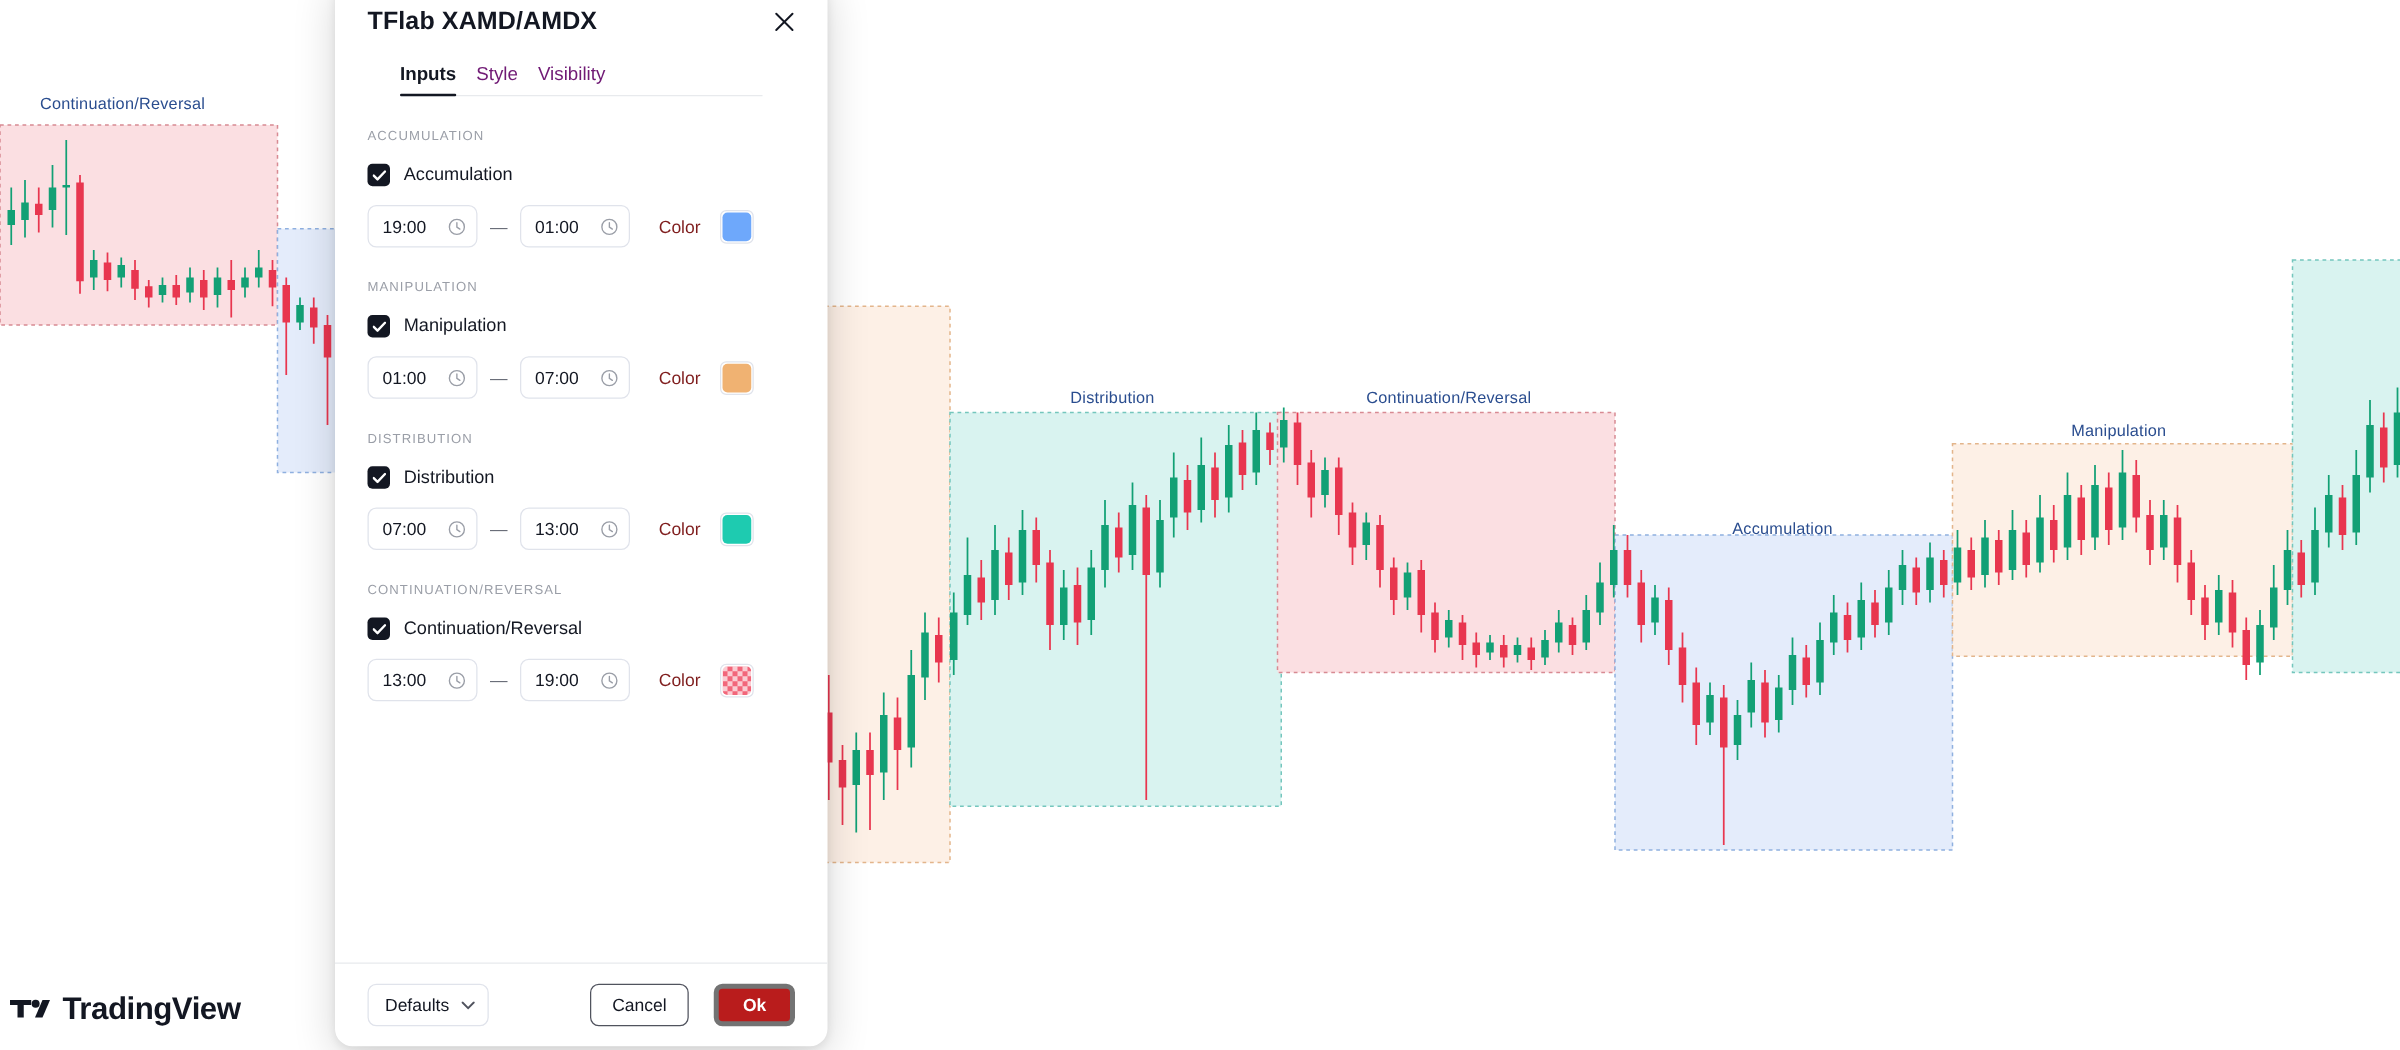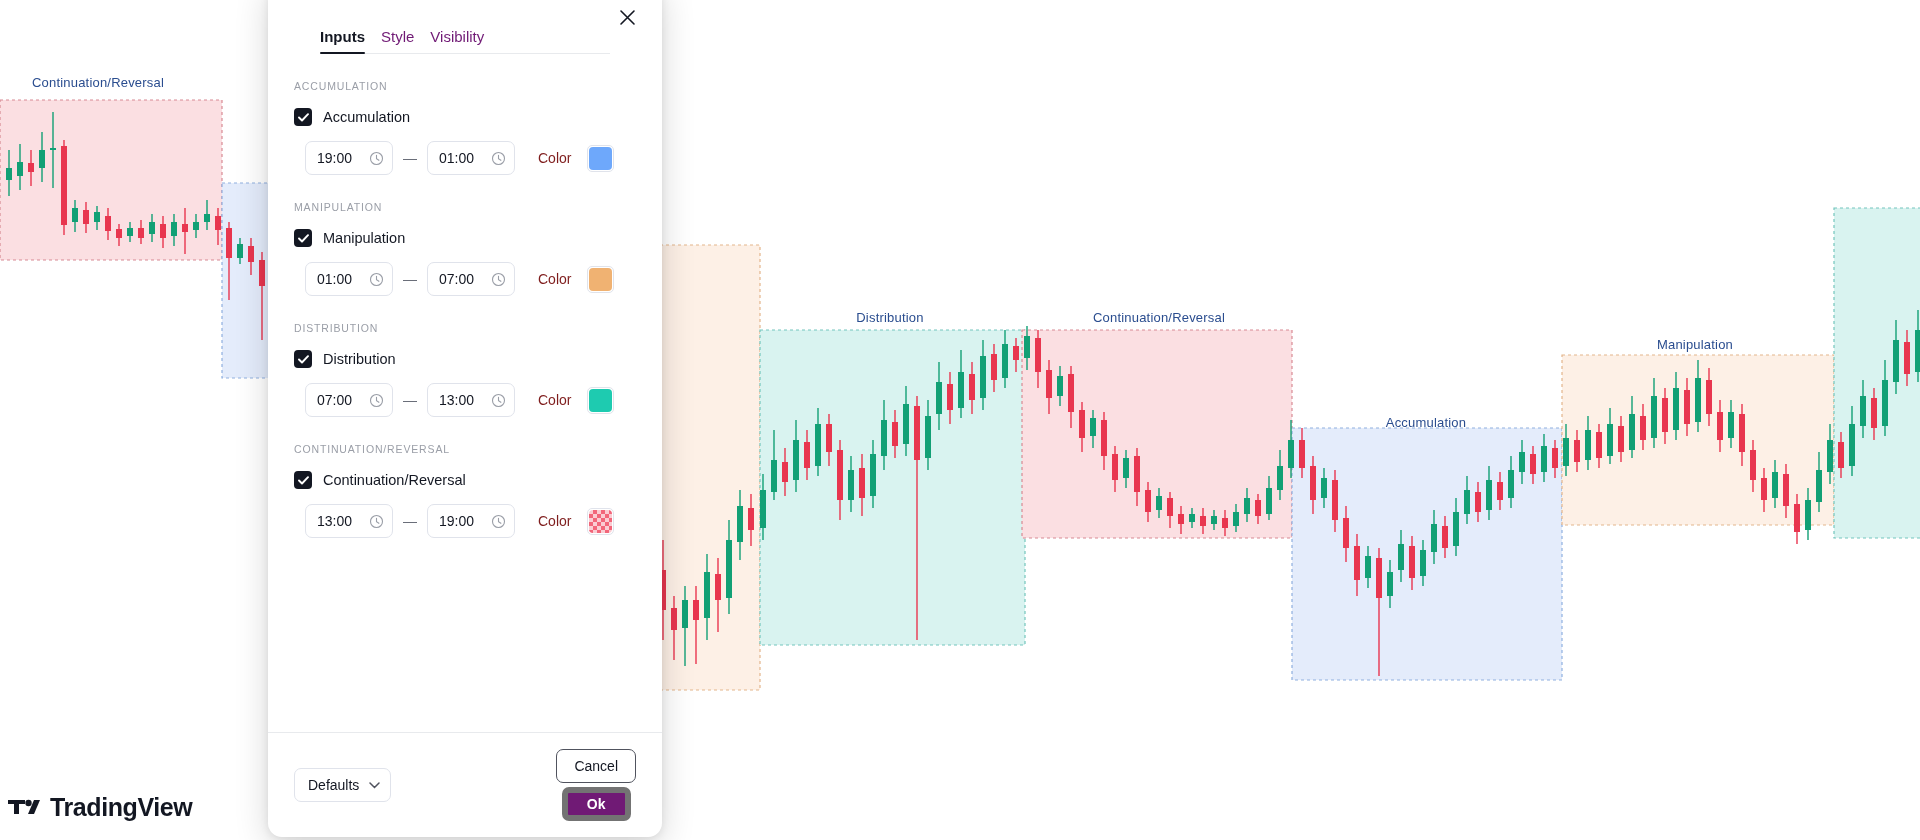--- a/index.html
+++ b/index.html
@@ -83,21 +83,21 @@
     text-transform:uppercase; margin-top:26px; margin-bottom:16px;
     font-family:"Liberation Sans", sans-serif;
   }
   .chk-row { display:flex; align-items:center; gap:11px; margin-bottom:15px; }
   .chk {
     width:18px; height:18px; border-radius:4px; background:#131722;
     display:flex; align-items:center; justify-content:center; cursor:pointer; flex:none;
   }
   .chk-label { font-size:14.5px; color:#131722; }
 
-  .time-row { display:flex; align-items:center; gap:9px;margin-left:11px; }
+  .time-row { display:flex; align-items:center; gap:9px; }
   .time-field {
     width: 88px; height: 34px;
     border:1px solid #e0e3eb; border-radius:7px;
     display:flex; align-items:center; justify-content:space-between;
     padding: 0 8px 0 11px; background:#fff; cursor:text;
   }
   .time-val { font-size:14px; color:#131722; }
   .dash { color:#6a6e79; font-size:14px; padding:0 1px; }
   .color-lbl { font-size:14px; color:#7f1d1d; margin-left:14px; }
   .swatch {
@@ -109,29 +109,29 @@
 
   .dlg-foot {
     border-top:1px solid #e8eaed;
     padding: 16px 26px; display:flex; align-items:center; justify-content:space-between;
   }
   .defaults {
     height:34px; min-width:94px; border:1px solid #e0e3eb; border-radius:7px;
     display:flex; align-items:center; justify-content:space-between; gap:10px;
     padding: 0 10px 0 13px; font-size:14px; color:#131722; cursor:pointer; background:#fff;
   }
-  .foot-right { display:flex; align-items:center; gap:4px;flex-direction:column; }
+  .foot-right { display:flex; align-items:center; gap:20px; }
   .btn-cancel {
     height:34px; padding:0 17px; border:1px solid #50535e; border-radius:7px;
     background:#fff; font-size:14px; color:#131722; cursor:pointer;
     display:flex; align-items:center; font-family:"Liberation Sans", sans-serif;
   }
   .btn-ok {
-    height:34px; padding:0 19px; border:6px solid #737373; border-radius:7px;
-    background:#701a75; font-size:14px; color:#fff; cursor:pointer; font-weight:700;
+    height:34px; padding:0 19px; border:4px solid #737373; border-radius:7px;
+    background:#b91c1c; font-size:14px; color:#fff; cursor:pointer; font-weight:700;
     display:flex; align-items:center; font-family:"Liberation Sans", sans-serif;
   }
 </style>
 </head>
 <body>
 
 <div id="root">
 
   <div id="chart-layer">
     <svg id="chart-svg" width="1920" height="840">
@@ -441,20 +441,21 @@
       <path d="M0 2 h17 v4 h-6 v10 h-5 V6 H0 z" fill="#131722"></path>
       <circle cx="20.5" cy="5" r="3.2" fill="#131722"></circle>
       <path d="M26 2 h6 l-6 14 h-6 z" fill="#131722"></path>
     </svg>
     <span class="tv-word">TradingView</span>
   </div>
 
   <div id="dialog">
 
     <div class="dlg-head">
+      <div class="dlg-title">TFlab XAMD/AMDX</div>
       <div class="dlg-close">
         <svg width="17" height="17" viewBox="0 0 17 17">
           <path d="M2 2 L15 15 M15 2 L2 15" stroke="#131722" stroke-width="1.6" stroke-linecap="round"></path>
         </svg>
       </div>
       <div class="dlg-tabs" id="dlg-tabs">
           <div class="dlg-tab active">Inputs</div>
           <div class="dlg-tab">Style</div>
           <div class="dlg-tab">Visibility</div>
         </div>

